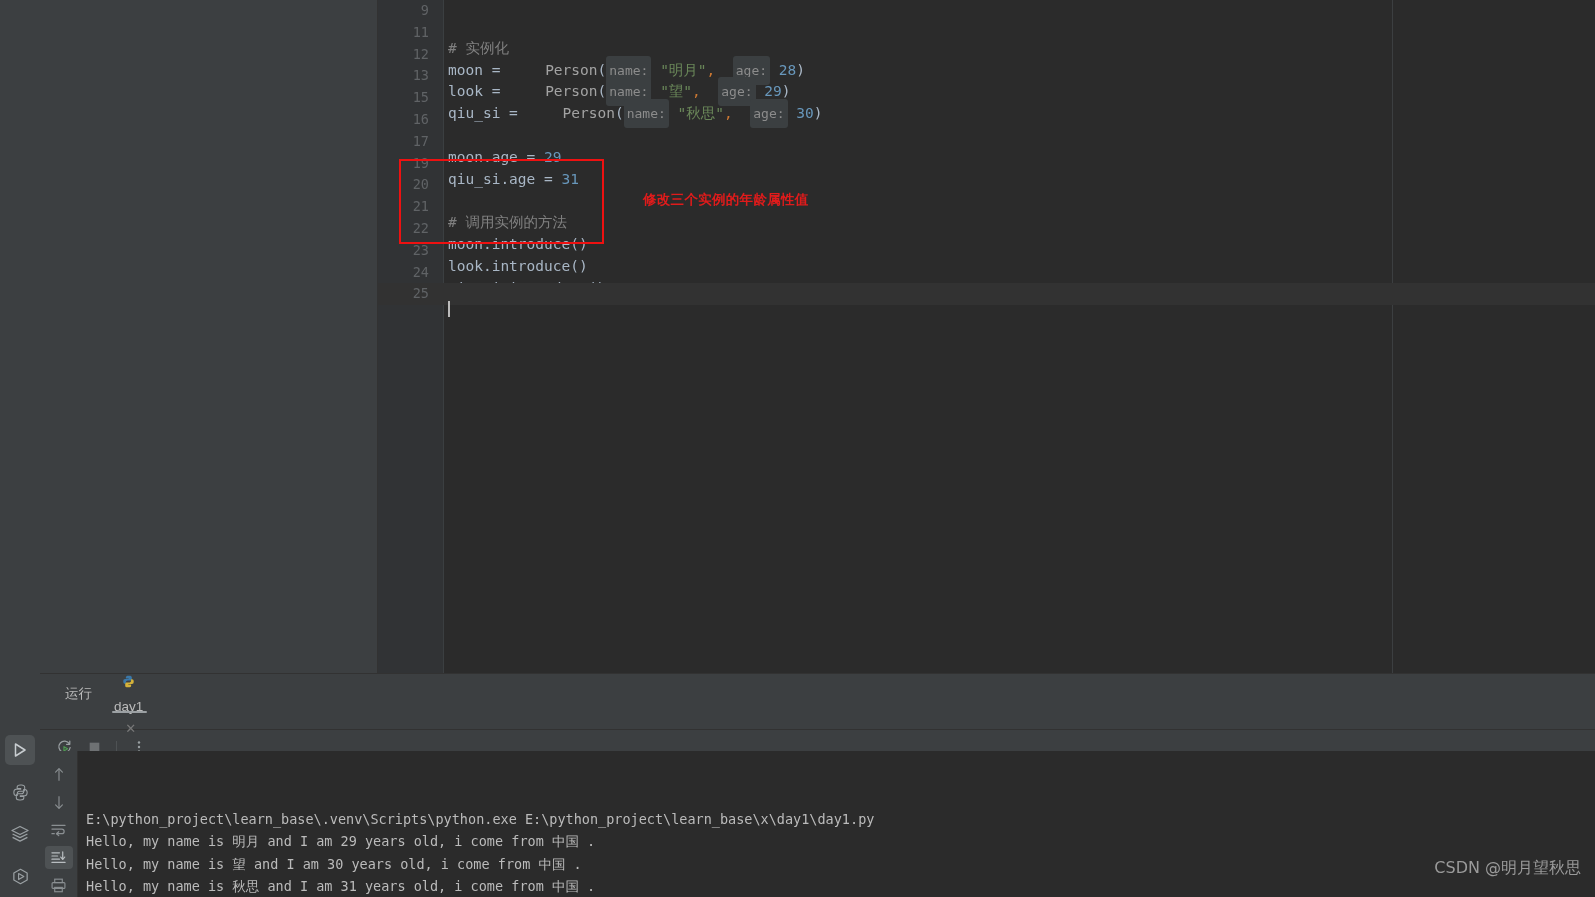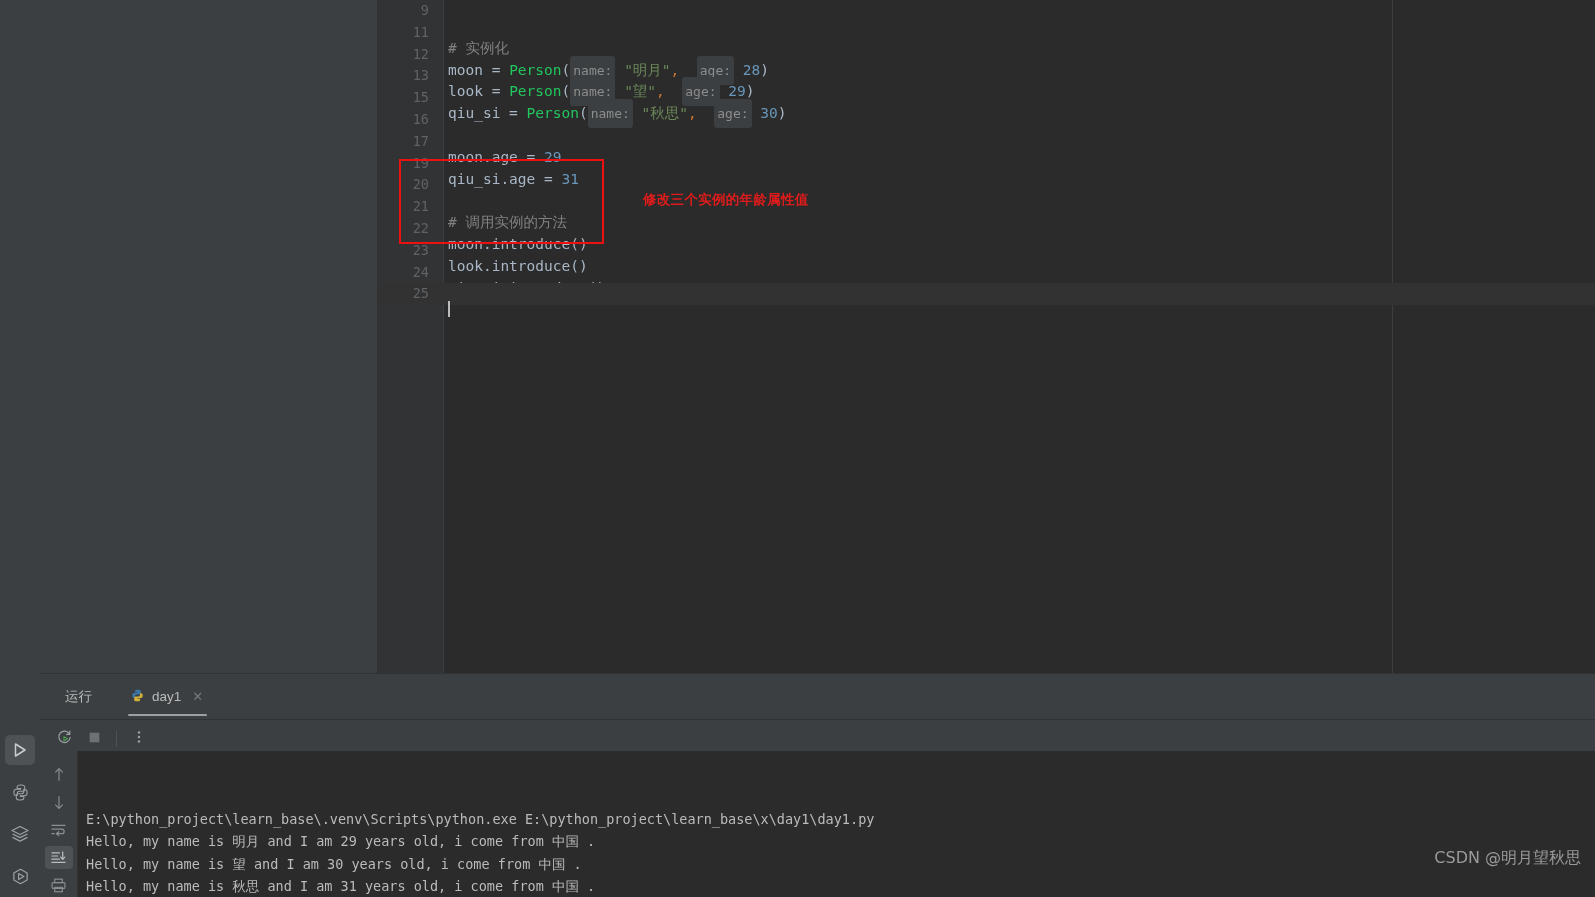--- a/index.html
+++ b/index.html
@@ -63,21 +63,21 @@
     background:#3b3f41;
   }
   .right-margin {
     position:absolute; left:1014px; top:0; width:1px; height:673px;
     background:#3c3f41;
   }
 
   
   .c-com  { color:#808080; }
   .c-id   { color:#a9b7c6; }
-  .c-cls  { color:#22c55e; }
+  .c-cls  { color:#a3a3a3;margin-left:36px; }
   .c-str  { color:#6a8759; }
   .c-num  { color:#6897bb; }
   .c-op   { color:#a9b7c6; }
   .c-comma{ color:#cc7832; }
   .c-punct{ color:#a9b7c6; }
   .hint {
     color:#8c8c8c; background:#3b3f41; border-radius:3px;
     padding:7px 3px; font-size:13px;
   }
   .caret {
@@ -96,31 +96,31 @@
     font-family:"DejaVu Sans", sans-serif; letter-spacing:0.3px;
   }
 
   
   .console {
     position:absolute; left:40px; top:673px; right:0; bottom:0;
     background:#3c3f41;
     border-top:1px solid #323232;
   }
   .console-tabs {
-    position:relative; height:46px; display:flex; align-items:center;
-    padding-left:11px; gap:16px;
+    position:relative; height:56px; display:flex; 
+    padding-left:11px; gap:0px;
     border-bottom:1px solid #323232;
   }
   .tab-label {
     color:#bbbbbb; font-size:13.5px; padding:0 14px; height:39px;
     display:flex; align-items:center;
   }
   .tab-item {
     position:relative; display:flex; align-items:center; gap:7px;
-    height:39px; padding:0 10px 0 8px; color:#bbbbbb; font-size:13.5px;
+    height:39px; padding:0 10px 0 8px; color:#bbbbbb; font-size:13.5px;flex-direction:column;
   }
   .tab-item.active::after {
     content:""; position:absolute; left:6px; right:6px; bottom:0;
     height:2.5px; background:#9ba0a3; border-radius:2px;
   }
   .tab-close { color:#787878; font-size:13px; margin-left:4px; }
 
   .console-toolbar {
     height:38px; display:flex; align-items:center; gap:2px; padding-left:10px;
   }
@@ -139,21 +139,21 @@
   .cg-btn { width:28px; height:26px; display:flex; align-items:center; justify-content:center; border-radius:4px; }
   .cg-btn.active { background:#4e5254; }
   .console-out {
     flex:1; padding:12px 0 0 8px;
     font-family:"DejaVu Sans Mono", monospace; font-size:13.5px;
     color:#bbbbbb; line-height:22.4px; white-space:pre;
   }
   .out-line { color:#bbbbbb; }
 
   .watermark {
-    position:absolute; right:14px; bottom:28px;
+    position:absolute; right:14px; bottom:18px;
     color:#9a9a9a; font-size:16px;
     font-family:"DejaVu Sans", sans-serif;
   }
 </style>
 </head>
 <body>
 
 <div id="app">
 
   <div class="rail">

